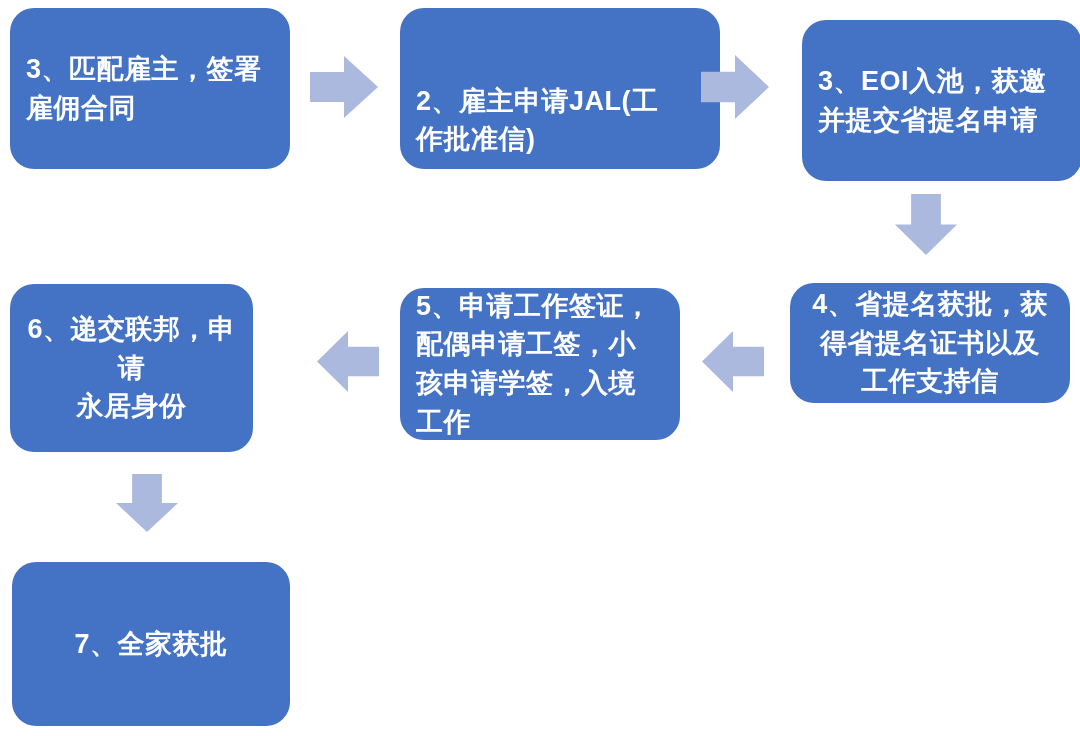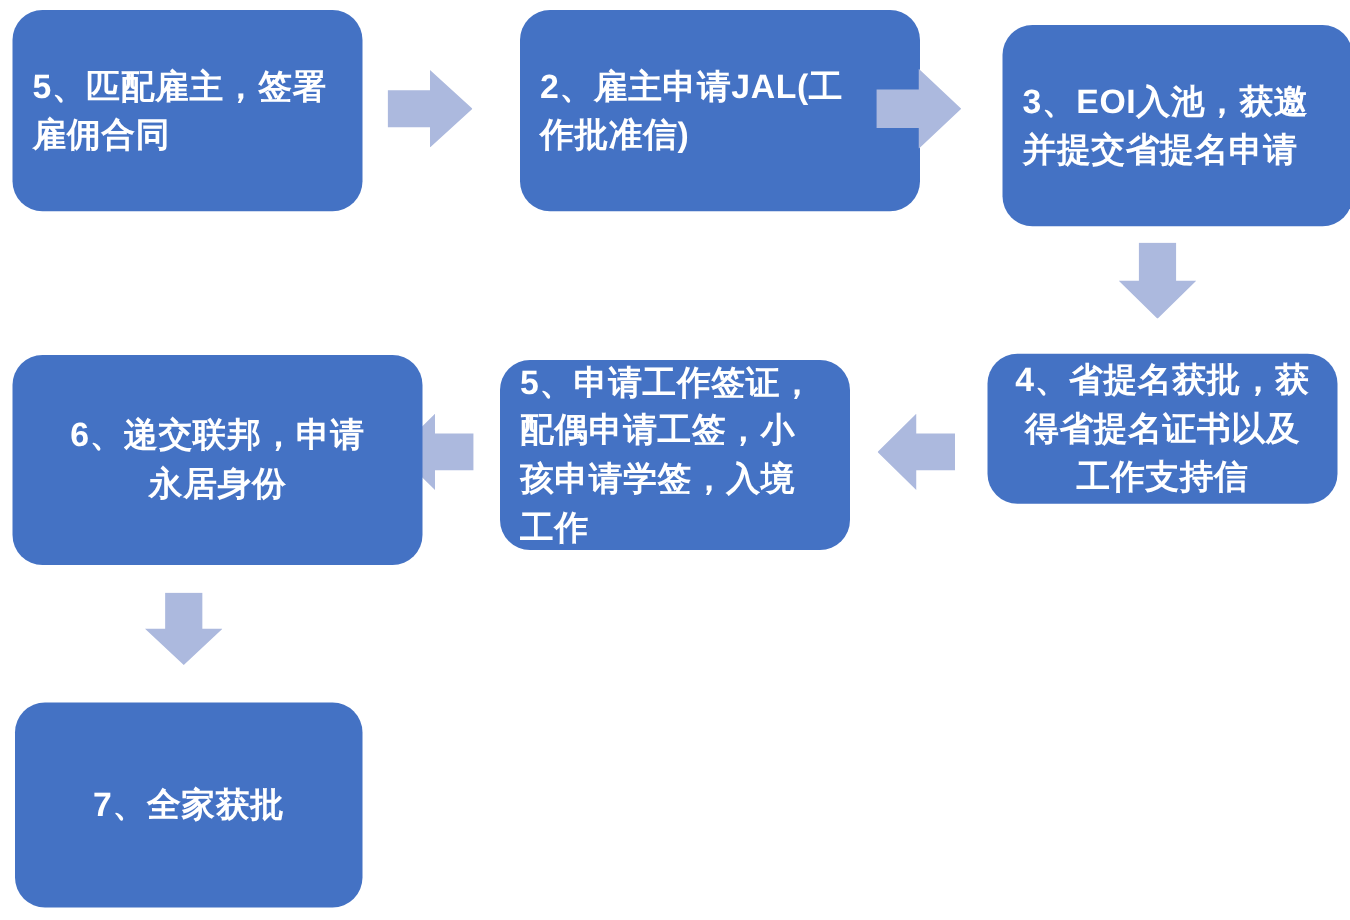--- a/index.html
+++ b/index.html
@@ -45,44 +45,44 @@
   }
   .arrow-left {
     clip-path: polygon(100% 26%, 50% 26%, 50% 0%, 0% 50%, 50% 100%, 50% 74%, 100% 74%);
   }
   .arrow-down {
     clip-path: polygon(26% 0%, 74% 0%, 74% 50%, 100% 50%, 50% 100%, 0% 50%, 26% 50%);
   }
 
   
   .b1 { left: 10px;  top: 8px;   width: 280px; height: 161px; }
-  .b2 { left: 416px; top: 8px;   width: 320px; height: 161px; }
+  .b2 { left: 400px; top: 8px;   width: 320px; height: 161px; align-items: flex-end; }
   .b3 { left: 790px; top: 20px;   width: 280px; height: 161px; margin-left: 12px; }
   
   .b4 { left: 790px; top: 283px; width: 280px; height: 120px; }
   .b5 { left: 400px; top: 288px; width: 280px; height: 152px; }
-  .b6 { left: 10px;  top: 284px; width: 328px; height: 168px; }
+  .b6 { left: 10px;  top: 284px; width: 243px; height: 168px; }
   
   .b7 { left: 12px;  top: 562px; width: 278px; height: 164px; }
 
   
   .a12 { left: 310px; top: 56px;  width: 68px; height: 62px; }
   .a23 { left: 701px; top: 55px;  width: 68px; height: 64px; }
   .a34 { left: 895px; top: 194px; width: 62px; height: 61px; }
   .a45 { left: 702px; top: 331px; width: 62px; height: 61px; }
   .a56 { left: 317px; top: 331px; width: 62px; height: 61px; }
   .a67 { left: 116px; top: 474px; width: 62px; height: 58px; }
 </style>
 </head>
 <body>
 
 <div class="canvas">
 
   <div class="box b1 align-left">
-    <span class="box-label">5、匹配雇主，签署
+    <span class="box-label">3、匹配雇主，签署
 雇佣合同</span>
   </div>
   <div class="arrow arrow-right a12"></div>
 
   <div class="box b2 align-left">
     <span class="box-label">2、雇主申请JAL(工
 作批准信)</span>
   </div>
   <div class="arrow arrow-right a23"></div>
 

